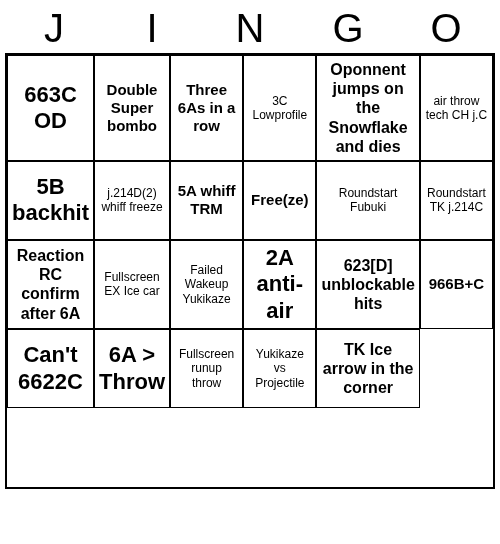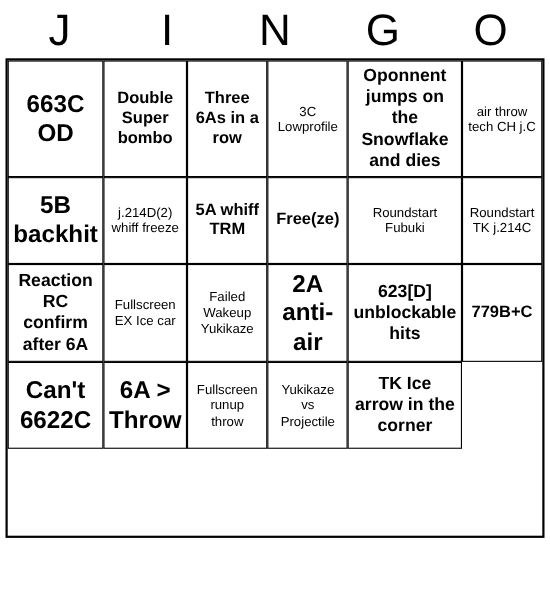--- a/index.html
+++ b/index.html
@@ -81,19 +81,19 @@
     <div class="bingo-cell small-text">j.214D(2) whiff freeze</div>
     <div class="bingo-cell medium-text">5A whiff TRM</div>
     <div class="bingo-cell medium-text">Free(ze)</div>
     <div class="bingo-cell small-text">Roundstart Fubuki</div>
     <div class="bingo-cell small-text">Roundstart TK j.214C</div>
     <div class="bingo-cell xsmall-text">Reaction RC confirm after 6A</div>
     <div class="bingo-cell small-text">Fullscreen EX Ice car</div>
     <div class="bingo-cell small-text">Failed Wakeup Yukikaze</div>
     <div class="bingo-cell large-text">2A anti-air</div>
     <div class="bingo-cell xsmall-text">623[D] unblockable hits</div>
-    <div class="bingo-cell medium-text">779B+C</div>
+    <div class="bingo-cell medium-text">966B+C</div>
     <div class="bingo-cell large-text">Can't 6622C</div>
     <div class="bingo-cell large-text">6A &gt; Throw</div>
     <div class="bingo-cell small-text">Fullscreen runup throw</div>
     <div class="bingo-cell small-text">Yukikaze vs Projectile</div>
     <div class="bingo-cell xsmall-text">TK Ice arrow in the corner</div>
   </div>
 
 </body></html>

